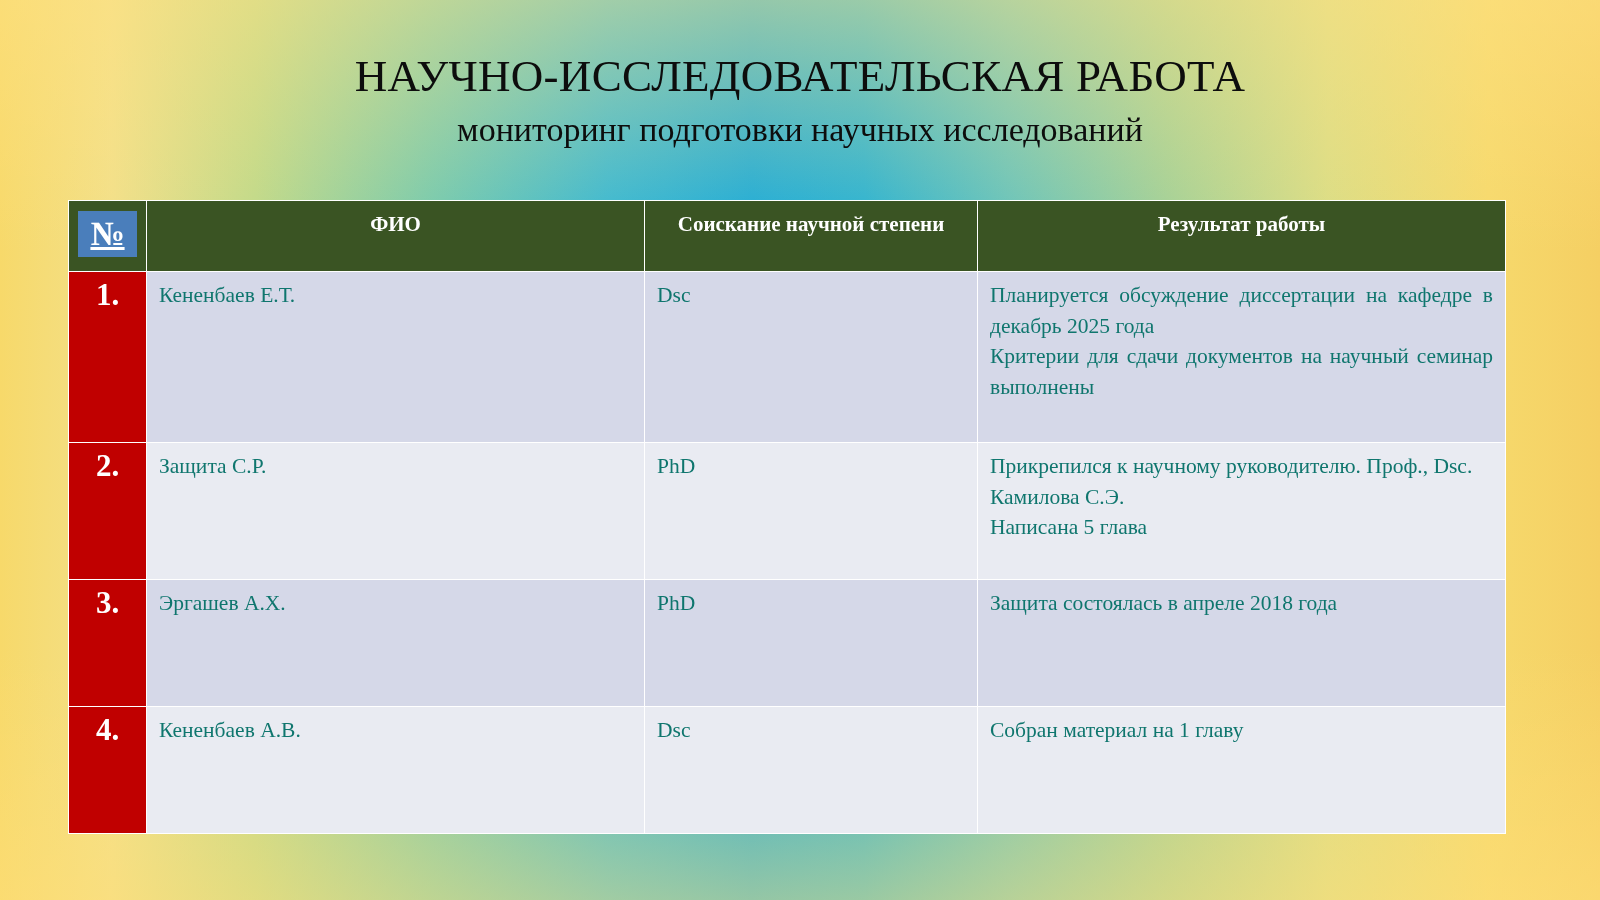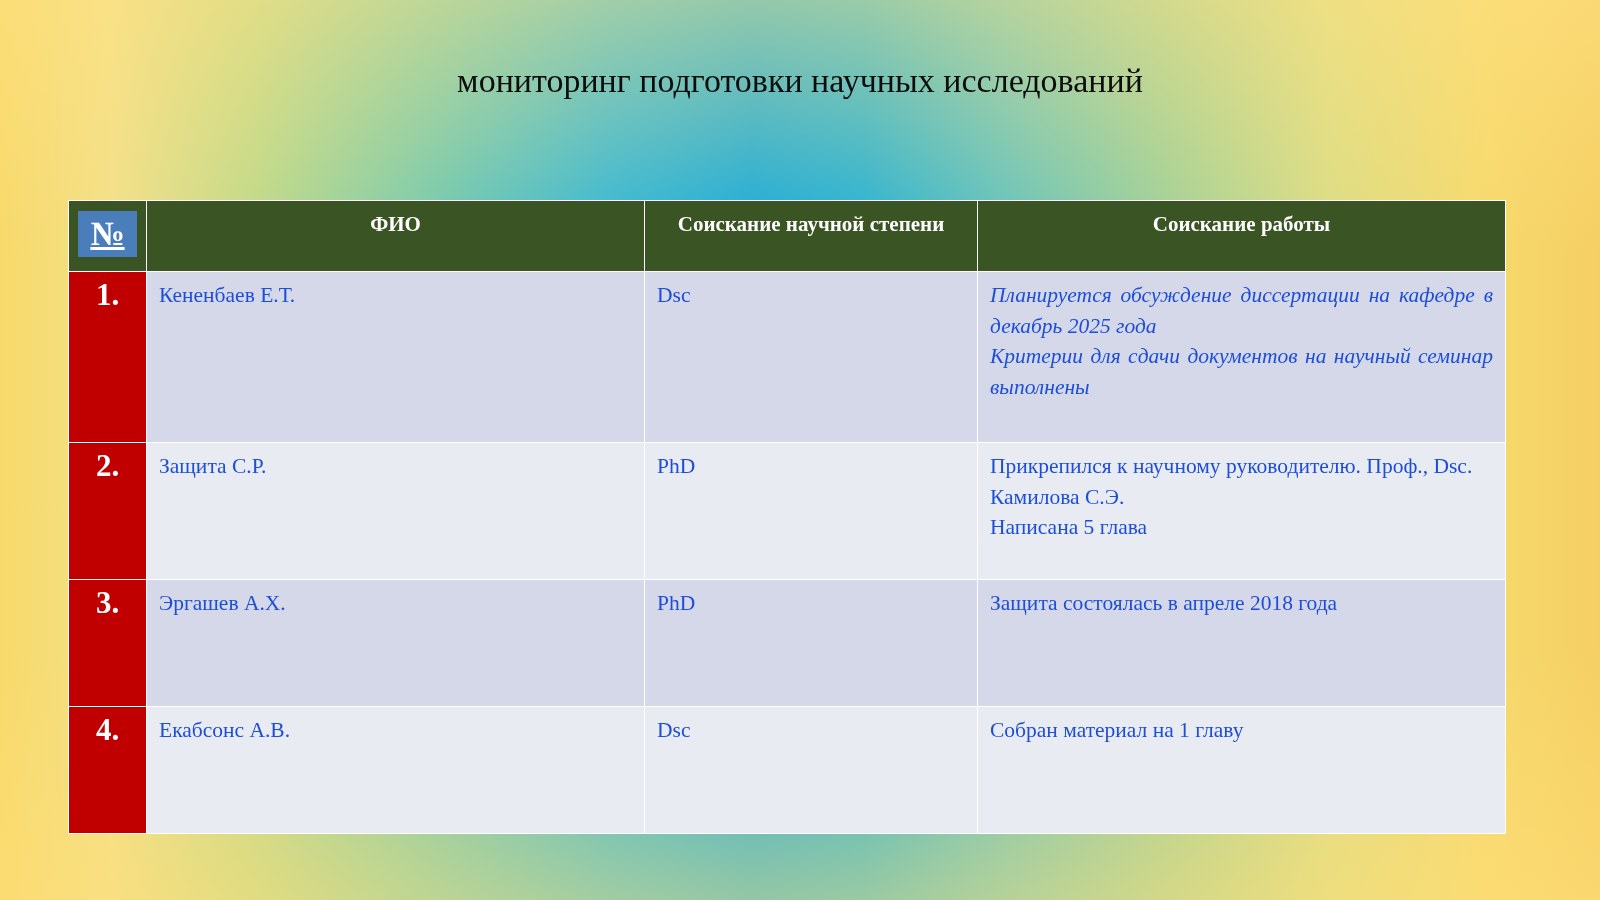--- a/index.html
+++ b/index.html
@@ -114,68 +114,69 @@
     margin: 10px 9px;
     text-align: center;
     text-decoration: underline;
   }
 
   
   tbody td {
     font-family: "Liberation Serif", serif;
     font-size: 21.5px;
     line-height: 1.42;
-    color: #1d4ed8;
+    color: #0f766e;
     padding: 8px 12px 10px 12px;
   }
   tbody tr.odd td { background: #d5d8e8; }
   tbody tr.even td { background: #e9ebf2; }
 
   tbody td.num {
     background: #c00000 !important;
     color: #ffffff;
     font-size: 31px;
     font-weight: bold;
     text-align: center;
     padding-top: 4px;
     line-height: 1.2;
   }
   tbody td.res p { margin: 0; }
-  tbody td.res p.just { text-align: justify; text-align-last: left; font-style: italic; }
+  tbody td.res p.just { text-align: justify; text-align-last: left; }
 
   .row1 td { height: 152px; }
   .row2 td { height: 118px; }
   .row3 td { height: 108px; }
   .row4 td { height: 108px; }
 </style>
 </head>
 <body>
 
 <div class="slide">
 
   <div class="title-block">
+    <div class="title-main">НАУЧНО-ИССЛЕДОВАТЕЛЬСКАЯ РАБОТА</div>
     <div class="title-sub">мониторинг подготовки научных исследований</div>
   </div>
 
   <div class="table-wrap">
     <table class="report">
       <colgroup>
         <col class="c-num">
           <col class="c-fio">
           <col class="c-deg">
           <col class="c-res">
       </colgroup>
       <thead>
         <tr>
           <th class="num-head">
             <span class="num-badge">№</span>
           </th>
           <th>ФИО</th>
           <th>Соискание научной степени</th>
-          <th>Соискание работы</th>
+          <th>Результат работы</th>
         </tr>
       </thead>
       <tbody>
         <tr class="odd row1">
           <td class="num">1.</td>
           <td class="fio">Кененбаев Е.Т.</td>
           <td class="deg">Dsc</td>
           <td class="res">
             <p class="just">Планируется обсуждение диссертации на кафедре в декабрь 2025 года</p>
             <p class="just">Критерии для сдачи документов на научный семинар выполнены</p>
@@ -193,21 +194,21 @@
         <tr class="odd row3">
           <td class="num">3.</td>
           <td class="fio">Эргашев А.Х.</td>
           <td class="deg">PhD</td>
           <td class="res">
             <p>Защита состоялась в апреле 2018 года</p>
           </td>
         </tr>
         <tr class="even row4">
           <td class="num">4.</td>
-          <td class="fio">Екабсонс А.В.</td>
+          <td class="fio">Кененбаев А.В.</td>
           <td class="deg">Dsc</td>
           <td class="res">
             <p>Собран материал на 1 главу</p>
           </td>
         </tr>
       </tbody>
     </table>
   </div>
 
 </div>

